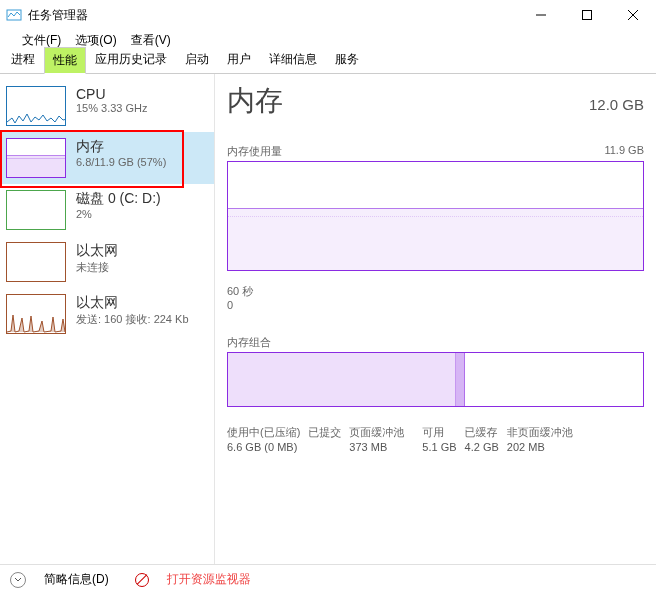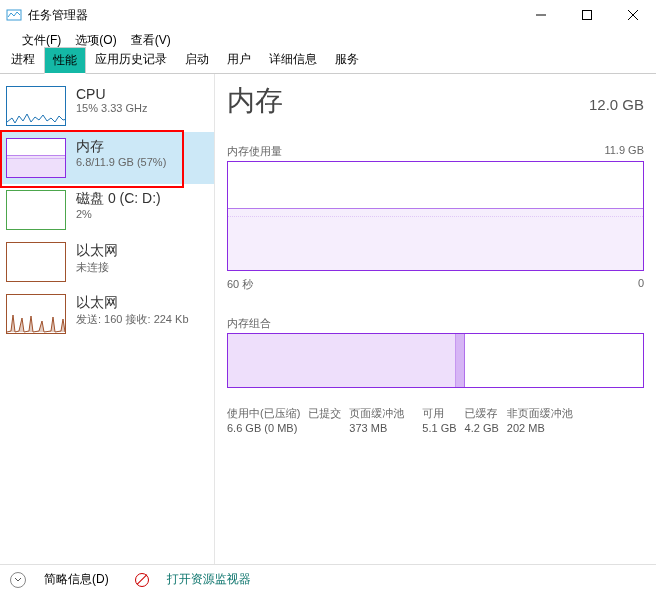--- a/index.html
+++ b/index.html
@@ -10,21 +10,21 @@
 .titlebar .title { font-size: 12px; flex: 1; }
 .titlebar .winbtns { display: flex; height: 100%; }
 .titlebar .winbtn { width: 46px; display: flex; align-items: center; justify-content: center; cursor: pointer; }
 .titlebar .winbtn svg { width: 10px; height: 10px; }
 
 .menubar { height: 20px; display: flex; align-items: center; padding-left: 16px; gap: 2px; }
 .menuitem { padding: 2px 6px; cursor: pointer; font-size: 12px; }
 
 .tabbar { height: 24px; display: flex; align-items: flex-end; border-bottom: 1px solid #ccc; padding-left: 2px; }
 .tab { padding: 4px 8px; border: 1px solid transparent; cursor: pointer; font-size: 12px; }
-.tab.active { border: 1px solid #ccc; border-bottom: 1px solid #fff; background: #14b8a6; margin-bottom: -1px; }
+.tab.active { border: 1px solid #ccc; border-bottom: 1px solid #fff; background: #bef264; margin-bottom: -1px; }
 
 .mainrow { display: flex; height: 490px; }
 
 .sidebar { width: 215px; padding-top: 6px; position: relative; border-right: 1px solid #e5e5e5; }
 .side-item { display: flex; align-items: flex-start; padding: 6px 6px; cursor: pointer; }
 .side-item.active { background: #cce8f7; }
 .side-graph { width: 60px; height: 40px; border: 1px solid #1e74b5; background: #fff; margin-right: 10px; flex-shrink: 0; position: relative; overflow: hidden; }
 .side-graph.mem { border-color: #8a2be2; }
 .side-graph.disk { border-color: #4ca64c; }
 .side-graph.eth { border-color: #a0522d; }
@@ -38,38 +38,38 @@
 
 .detail { flex: 1; padding: 8px 12px 0 12px; position: relative; }
 .detail-header { display: flex; justify-content: space-between; align-items: baseline; }
 .detail-header h1 { font-size: 28px; font-weight: 400; color: #444; }
 .detail-header .total { font-size: 15px; color: #555; }
 
 .chart-label-row { display: flex; justify-content: space-between; font-size: 11px; color: #666; margin-top: 24px; }
 .chart-big { height: 110px; border: 1px solid #8a2be2; margin-top: 2px; position: relative; background: #fff; }
 .chart-big .fill { position: absolute; bottom: 0; left: 0; right: 0; height: 57%; background: rgba(138,43,226,0.08); border-top: 1px solid rgba(138,43,226,0.6); }
 .chart-big .grid { position: absolute; top: 50%; left: 0; right: 0; border-top: 1px dotted rgba(138,43,226,0.2); }
-.below-chart { display: flex; justify-content: space-between; font-size: 11px; color: #666; margin-top: 6px; }
+.below-chart { display: flex; justify-content: space-between; font-size: 11px; color: #666; margin-top: 13px; flex-direction: column; }
 
 .chart-small { height: 55px; border: 1px solid #8a2be2; margin-top: 2px; position: relative; background: #fff; }
 .chart-small .seg1 { position:absolute; left:0; top:0; bottom:0; width:55%; background: rgba(138,43,226,0.15); border-right:1px solid rgba(138,43,226,0.4); }
 .chart-small .seg2 { position:absolute; left:55%; top:0; bottom:0; width:2%; background: rgba(138,43,226,0.35); border-right:1px solid rgba(138,43,226,0.5); }
 
 .stats { display: flex; margin-top: 18px; gap: 18px; }
 .stats-col { display: flex; gap: 8px; }
 .stat .k { font-size: 11px; color: #666; }
 .stat .v { font-size: 11px; color: #555; margin-top: 1px; }
 .spec-col { margin-left: 6px; font-size: 11px; color: #555; position: relative; flex:1; }
 .spec-row { display: flex; padding: 2px 0; }
 .spec-row .sk { width: 100px; }
 .spec-row .sv { flex:1; text-align: right; padding-right: 4px; }
 
 .footer { height: 30px; border-top: 1px solid #e0e0e0; display: flex; align-items: center; padding-left: 10px; gap: 18px; font-size: 12px; }
 .footer .updown { width:16px; height:16px; border:1px solid #888; border-radius:50%; display:inline-flex; align-items:center; justify-content:center; }
-.footer .link { color: #0f766e; cursor: pointer; }
+.footer .link { color: #ef4444; cursor: pointer; }
 .footer .no-icon { width:14px; height:14px; border:1.5px solid #c00; border-radius:50%; position:relative; margin-left: 8px; }
 .footer .no-icon::after { content:""; position:absolute; top:5px; left:-1px; right:-1px; border-top:1.5px solid #c00; transform: rotate(-45deg); }
 </style>
 </head>
 <body>
 
 <div class="titlebar">
   <span class="app-icon">
     <svg viewBox="0 0 16 16">
         <rect x="1" y="3" width="14" height="10" fill="none" stroke="#3a9bd6" stroke-width="1"></rect>

